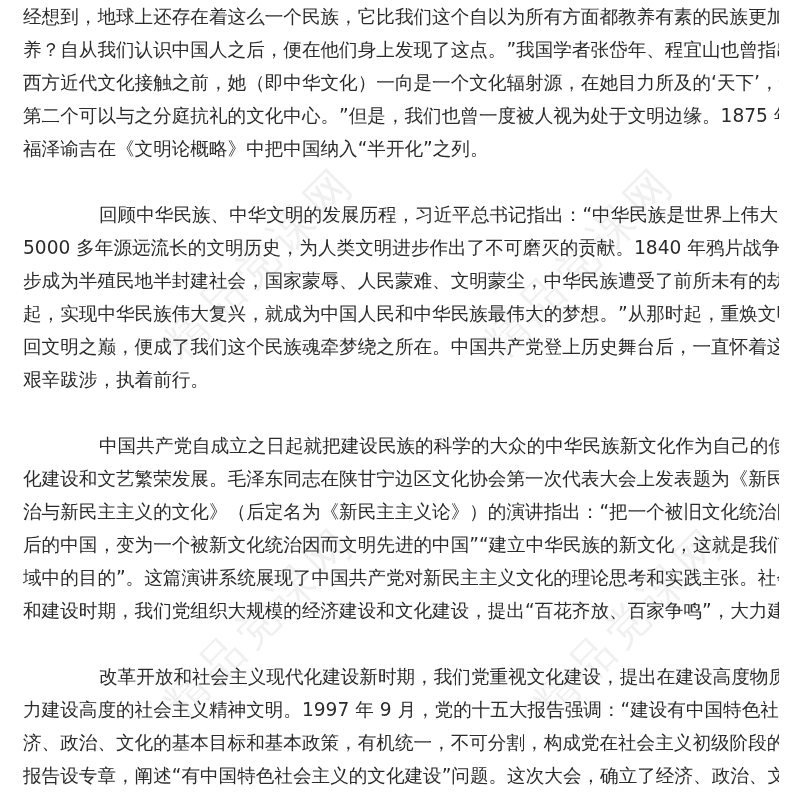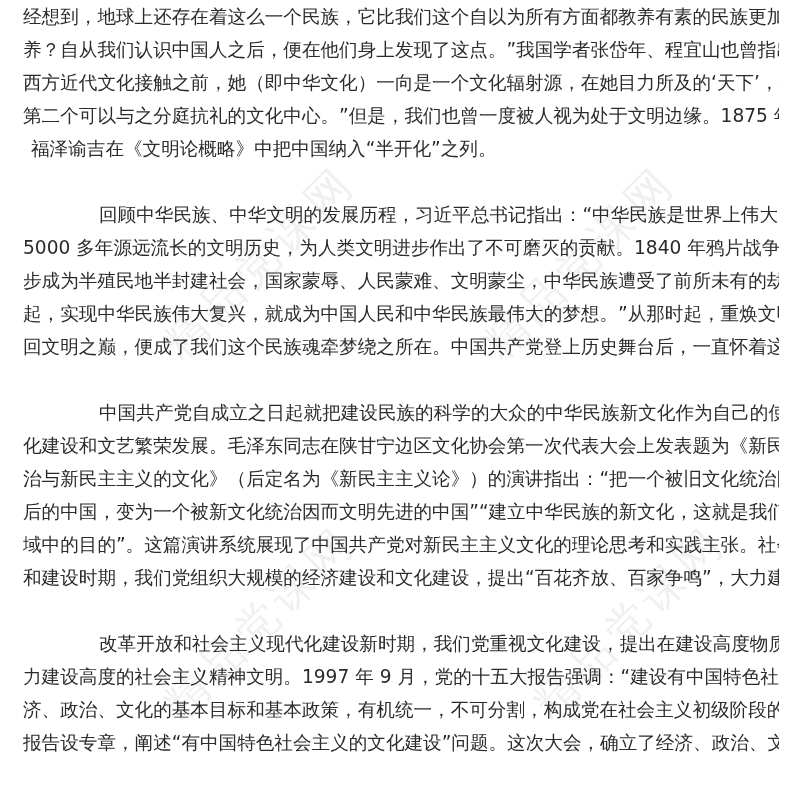--- a/index.html
+++ b/index.html
@@ -26,21 +26,20 @@
       line-height: 33px;
       font-size: 18.6px;
       white-space: nowrap;
       overflow: hidden;
       text-align: justify;
       text-align-last: justify;
       letter-spacing: 0px;
     }
     .line.last {
       text-align-last: left;
-      margin-left: 8px;
     }
     .line.indent {
       padding-left: 76px;
     }
     .gap {
       height: 33px;
     }
     .watermark {
       position: absolute;
       color: rgba(0,0,0,0.06);
@@ -66,20 +65,21 @@
     <div class="line last">福泽谕吉在《文明论概略》中把中国纳入“半开化”之列。</div>
   </div>
   <div class="gap"></div>
 
   <div>
     <div class="line indent">回顾中华民族、中华文明的发展历程，习近平总书记指出：“中华民族是世界上伟大的民族，有着</div>
     <div class="line">5000 多年源远流长的文明历史，为人类文明进步作出了不可磨灭的贡献。1840 年鸦片战争以后，中国逐</div>
     <div class="line">步成为半殖民地半封建社会，国家蒙辱、人民蒙难、文明蒙尘，中华民族遭受了前所未有的劫难。从那时</div>
     <div class="line">起，实现中华民族伟大复兴，就成为中国人民和中华民族最伟大的梦想。”从那时起，重焕文明荣光，重</div>
     <div class="line">回文明之巅，便成了我们这个民族魂牵梦绕之所在。中国共产党登上历史舞台后，一直怀着这样的梦想，</div>
+    <div class="line last">艰辛跋涉，执着前行。</div>
   </div>
   <div class="gap"></div>
 
   <div>
     <div class="line indent">中国共产党自成立之日起就把建设民族的科学的大众的中华民族新文化作为自己的使命，积极推动文</div>
     <div class="line">化建设和文艺繁荣发展。毛泽东同志在陕甘宁边区文化协会第一次代表大会上发表题为《新民主主义的政</div>
     <div class="line">治与新民主主义的文化》（后定名为《新民主主义论》）的演讲指出：“把一个被旧文化统治因而愚昧落</div>
     <div class="line">后的中国，变为一个被新文化统治因而文明先进的中国”“建立中华民族的新文化，这就是我们在文化领</div>
     <div class="line">域中的目的”。这篇演讲系统展现了中国共产党对新民主主义文化的理论思考和实践主张。社会主义革命</div>
     <div class="line">和建设时期，我们党组织大规模的经济建设和文化建设，提出“百花齐放、百家争鸣”，大力建设社会主</div>

